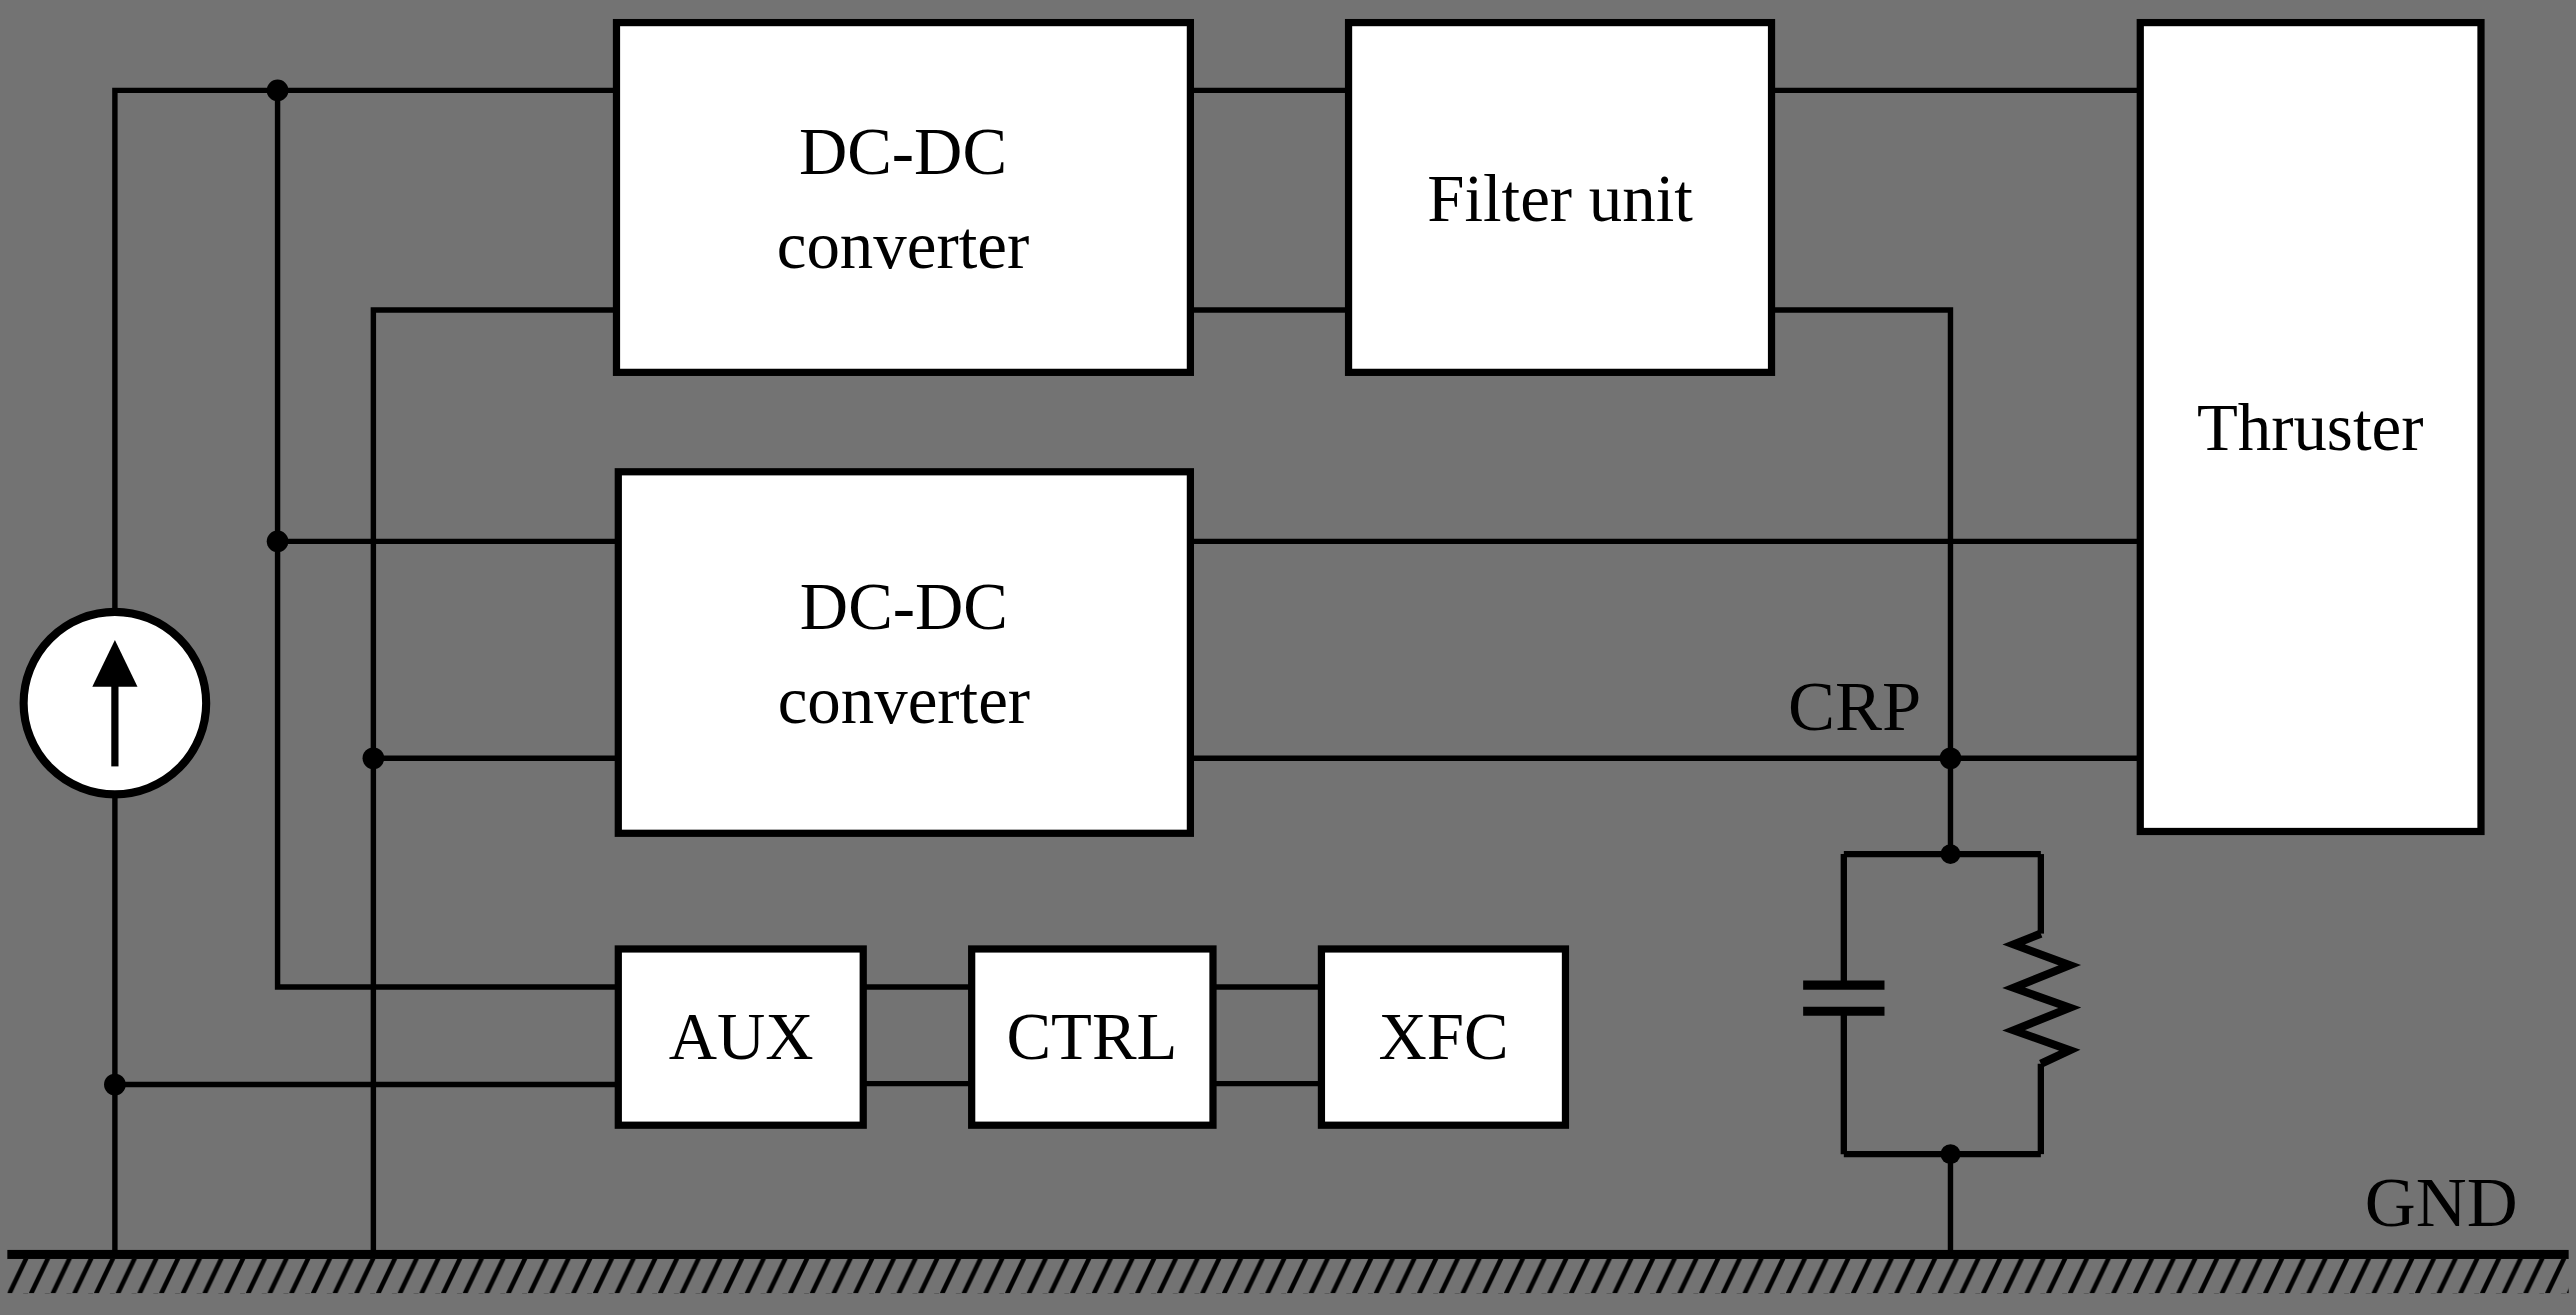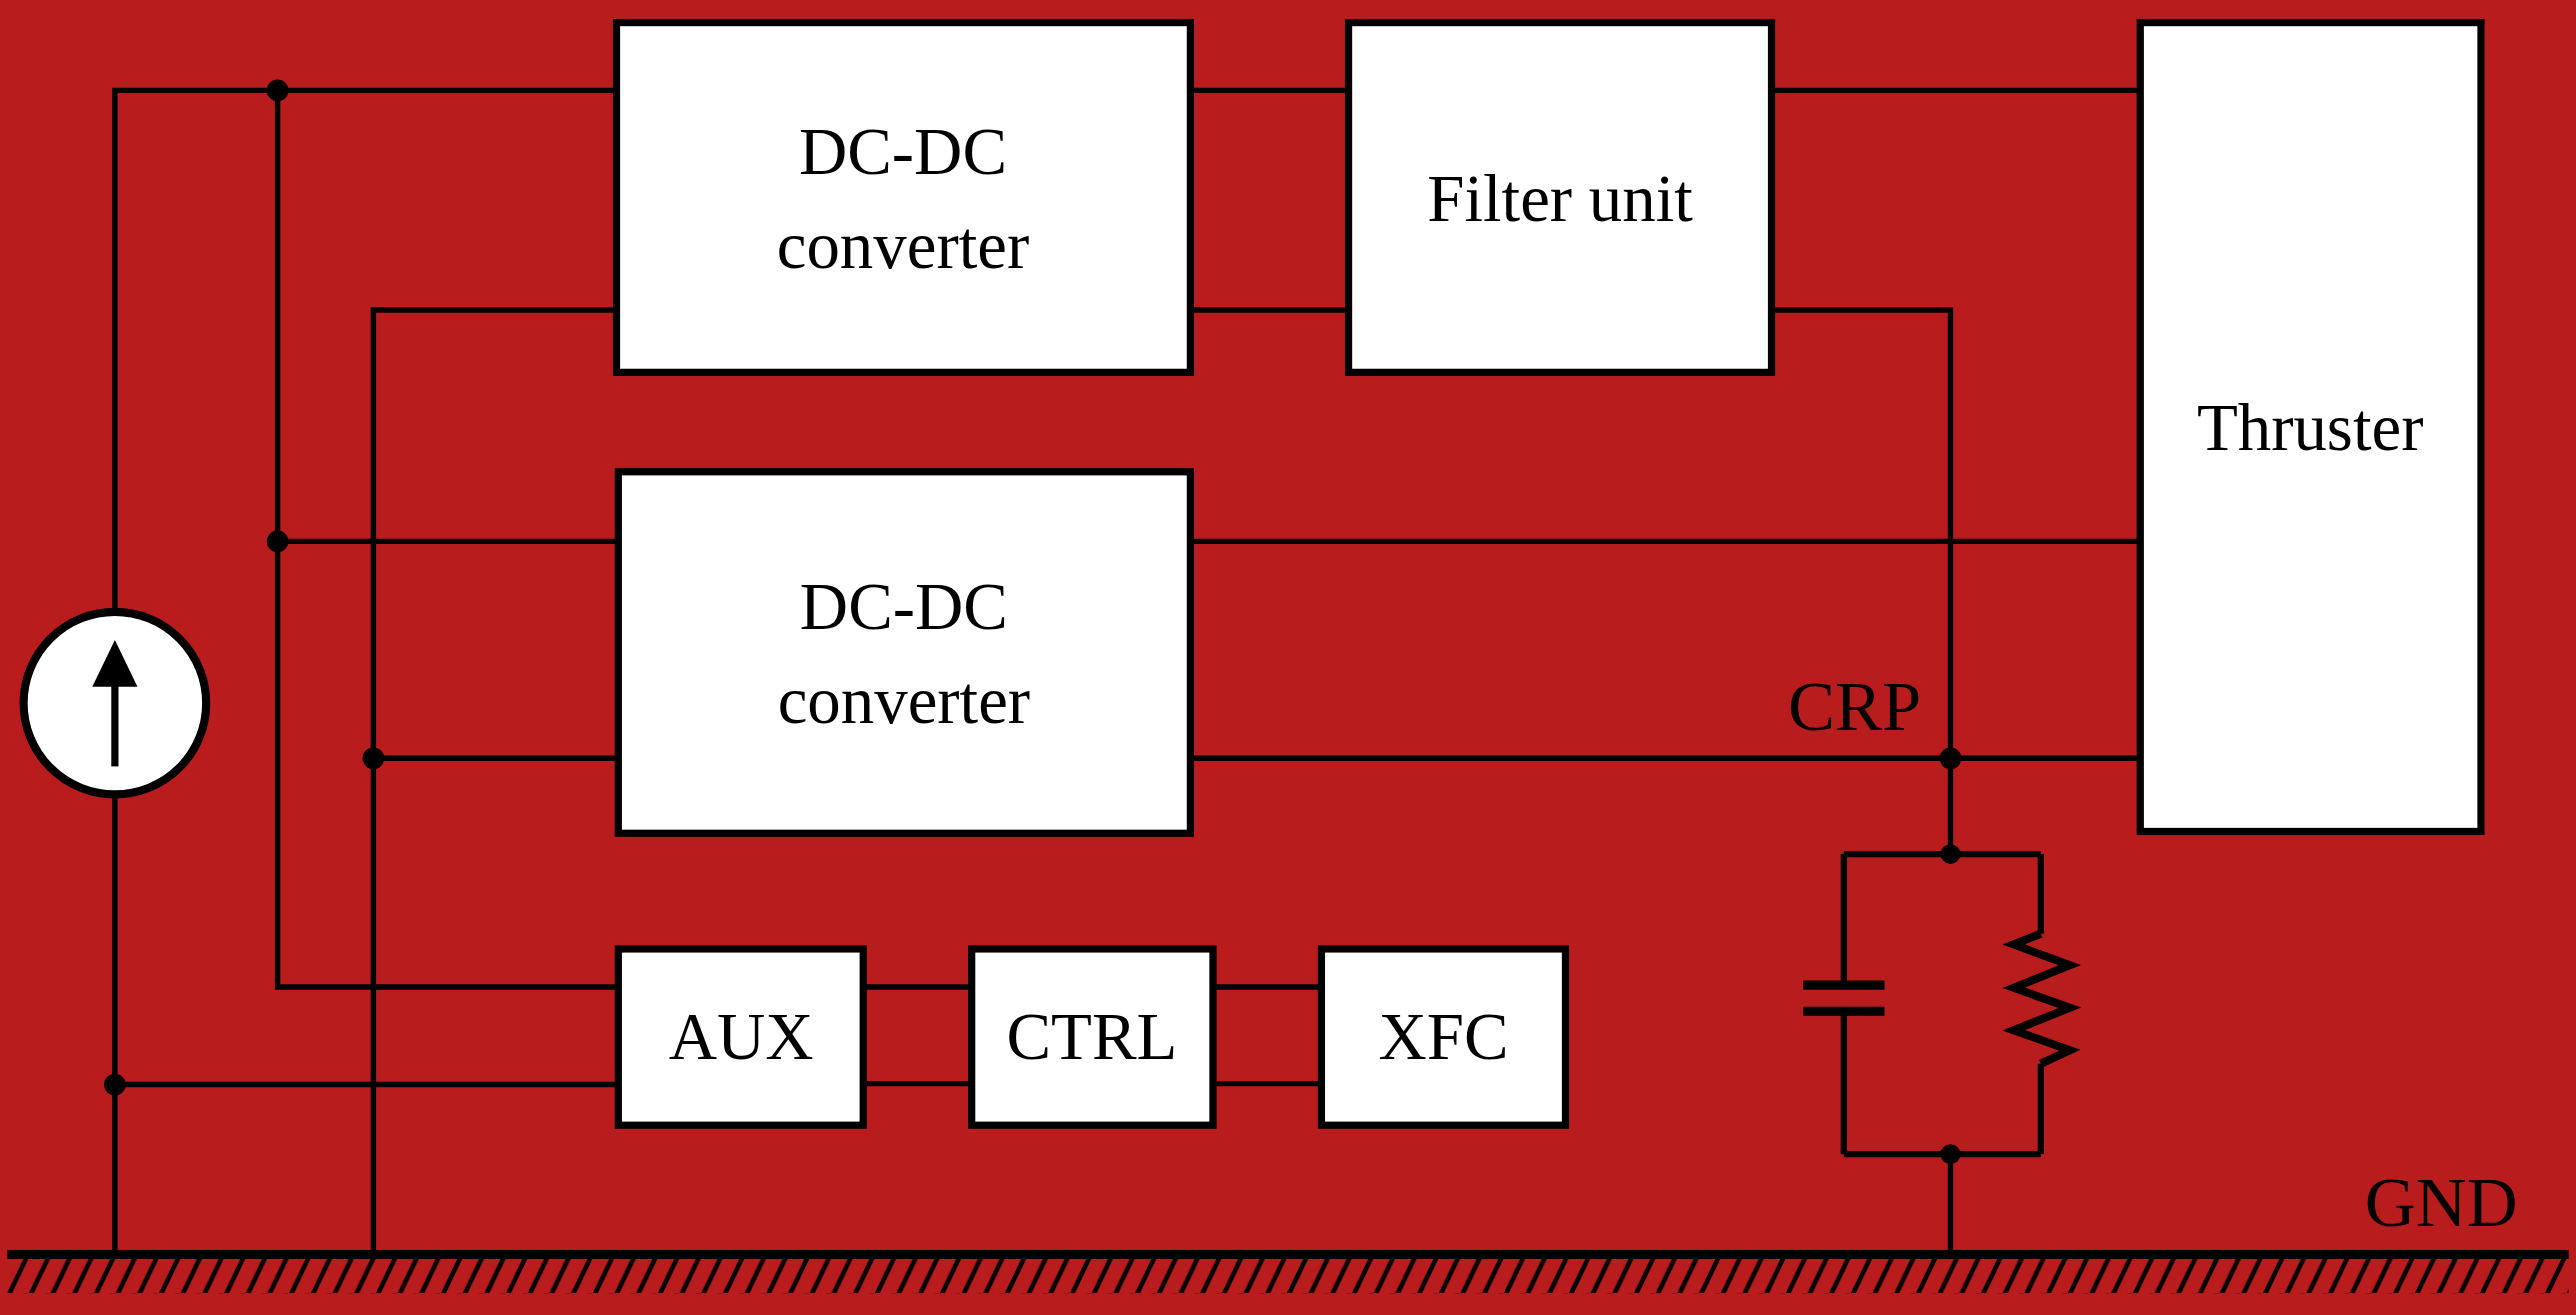--- a/index.html
+++ b/index.html
@@ -4,21 +4,21 @@
 <style>
   html, body {
     margin: 0;
     padding: 0;
     background: #ffffff;
   }
   .stage {
     position: relative;
     width: 2576px;
     height: 1315px;
-    background: #b91c1c;
+    background: #737373;
     overflow: hidden;
   }
   svg {
     display: block;
   }
   .blocklabel {
     font-family: "Liberation Serif", "DejaVu Serif", serif;
     font-size: 74px;
     fill: #000000;
   }

